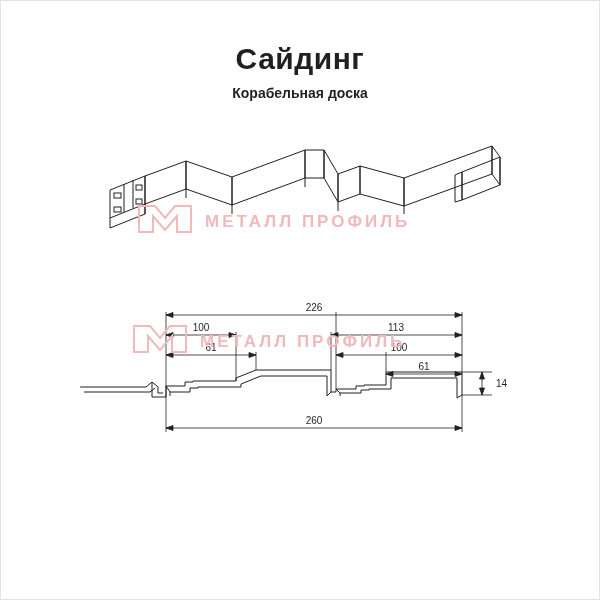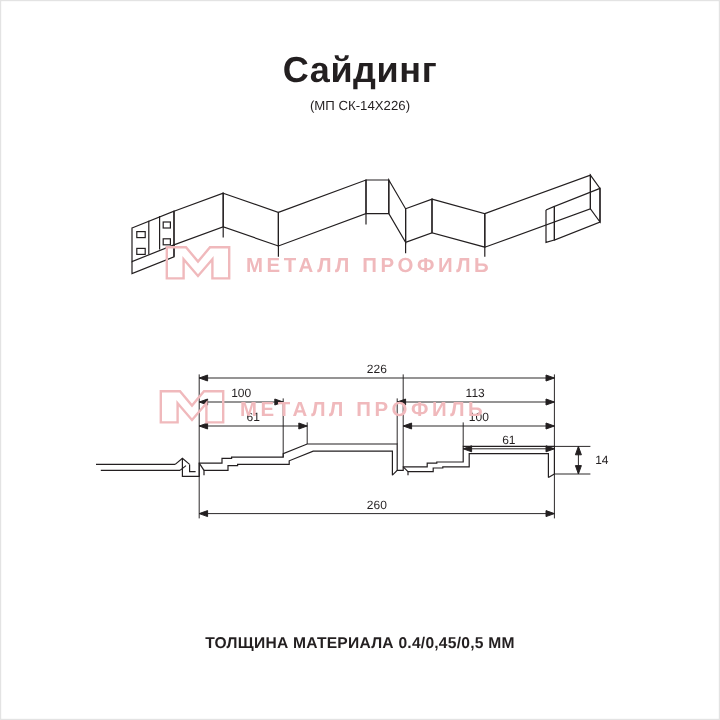--- a/index.html
+++ b/index.html
@@ -93,21 +93,21 @@
   svg { display: block; }
 </style>
 </head>
 <body>
 
 <div class="page">
   <div class="border-frame"></div>
 
   <div class="header">
     <div class="title">Сайдинг</div>
-    <div class="code">(МП СК-14Х226)</div>
+    <div class="subtitle">Корабельная доска</div>
   </div>
 
   <div class="art">
     <svg width="600" height="330" viewBox="0 0 600 330">
       <g fill="none" stroke="#231f20" stroke-width="1" stroke-linejoin="miter" stroke-linecap="butt">
 
         <g>
 
           <path d="M110 50 L145 36 L145 64 L110 78 Z"></path>
           <path d="M110 78 L110 88 L145 74 L145 64"></path>
@@ -244,14 +244,13 @@
   </div>
   <div class="watermark wm2">
     <svg width="330" height="46" viewBox="0 0 330 46">
       <g stroke="#f0b9bc" stroke-width="2" fill="none">
         <path d="M4 36 L4 10 L20 10 L30 22 L40 10 L56 10 L56 36 L42 36 L42 20 L30 34 L18 20 L18 36 Z"></path>
       </g>
       <text x="70" y="31" fill="#f0b9bc" font-family="Liberation Sans, sans-serif" font-size="17" font-weight="bold" letter-spacing="3">МЕТАЛЛ ПРОФИЛЬ</text>
     </svg>
   </div>
 
-  <div class="footer">ТОЛЩИНА МАТЕРИАЛА 0.4/0,45/0,5 ММ</div>
 </div>
 
 </body></html>

